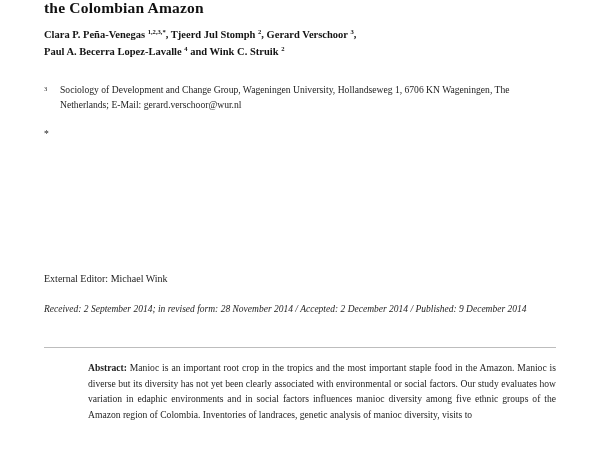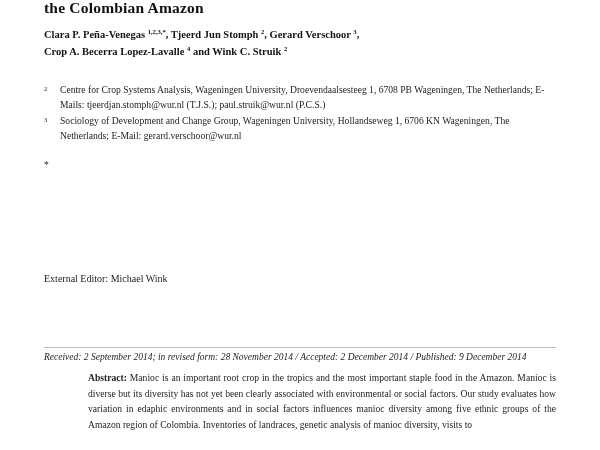--- a/index.html
+++ b/index.html
@@ -98,67 +98,62 @@
   
   .dates {
     position: absolute;
     left: 44px;
     top: 302px;
     width: 490px;
     font-size: 9.5px;
     font-style: italic;
     line-height: 15.4px;
     color: #1d1d1d;
-    margin-top: 48px;
   }
 
   
   .divider {
     position: absolute;
     left: 44px;
     top: 347px;
     width: 512px;
     height: 1px;
     background: #bdbdbd;
   }
 
   
   .abstract {
     position: absolute;
     left: 88px;
-    top: 370px;
+    top: 360px;
     width: 468px;
     font-size: 9.6px;
     line-height: 15.5px;
     text-align: justify;
     color: #1d1d1d;
   }
   .abstract b {
     font-weight: bold;
   }
 </style>
 </head>
 <body>
 
 <div class="page">
 
   <div class="title">the Colombian Amazon</div>
 
   <div class="authors">
-    <span>Clara P. Peña-Venegas </span><sup>1,2,3,*</sup><span>, Tjeerd Jun Stomph </span><sup>2</sup><span>, Gerard Verschoor </span><sup>3</sup><span>,</span><br>
-    <span>Crop A. Becerra Lopez-Lavalle </span><sup>4</sup><span> and Wink C. Struik </span><sup>2</sup>
+    <span>Clara P. Peña-Venegas </span><sup>1,2,3,*</sup><span>, Tjeerd Jul Stomph </span><sup>2</sup><span>, Gerard Verschoor </span><sup>3</sup><span>,</span><br>
+    <span>Paul A. Becerra Lopez-Lavalle </span><sup>4</sup><span> and Wink C. Struik </span><sup>2</sup>
   </div>
 
   <div class="affiliations">
 
 
-    <div class="aff-row">
-      <span class="aff-marker">2</span>
-      <span>Centre for Crop Systems Analysis, Wageningen University, Droevendaalsesteeg 1, 6708 PB Wageningen, The Netherlands; E-Mails: tjeerdjan.stomph@wur.nl (T.J.S.); paul.struik@wur.nl (P.C.S.)</span>
-    </div>
 
     <div class="aff-row">
       <span class="aff-marker">3</span>
       <span>Sociology of Development and Change Group, Wageningen University, Hollandseweg 1, 6706 KN Wageningen, The Netherlands; E-Mail: gerard.verschoor@wur.nl</span>
     </div>
 
 
     <div class="aff-row corr">
       <span class="aff-marker star">*</span>
     </div>

